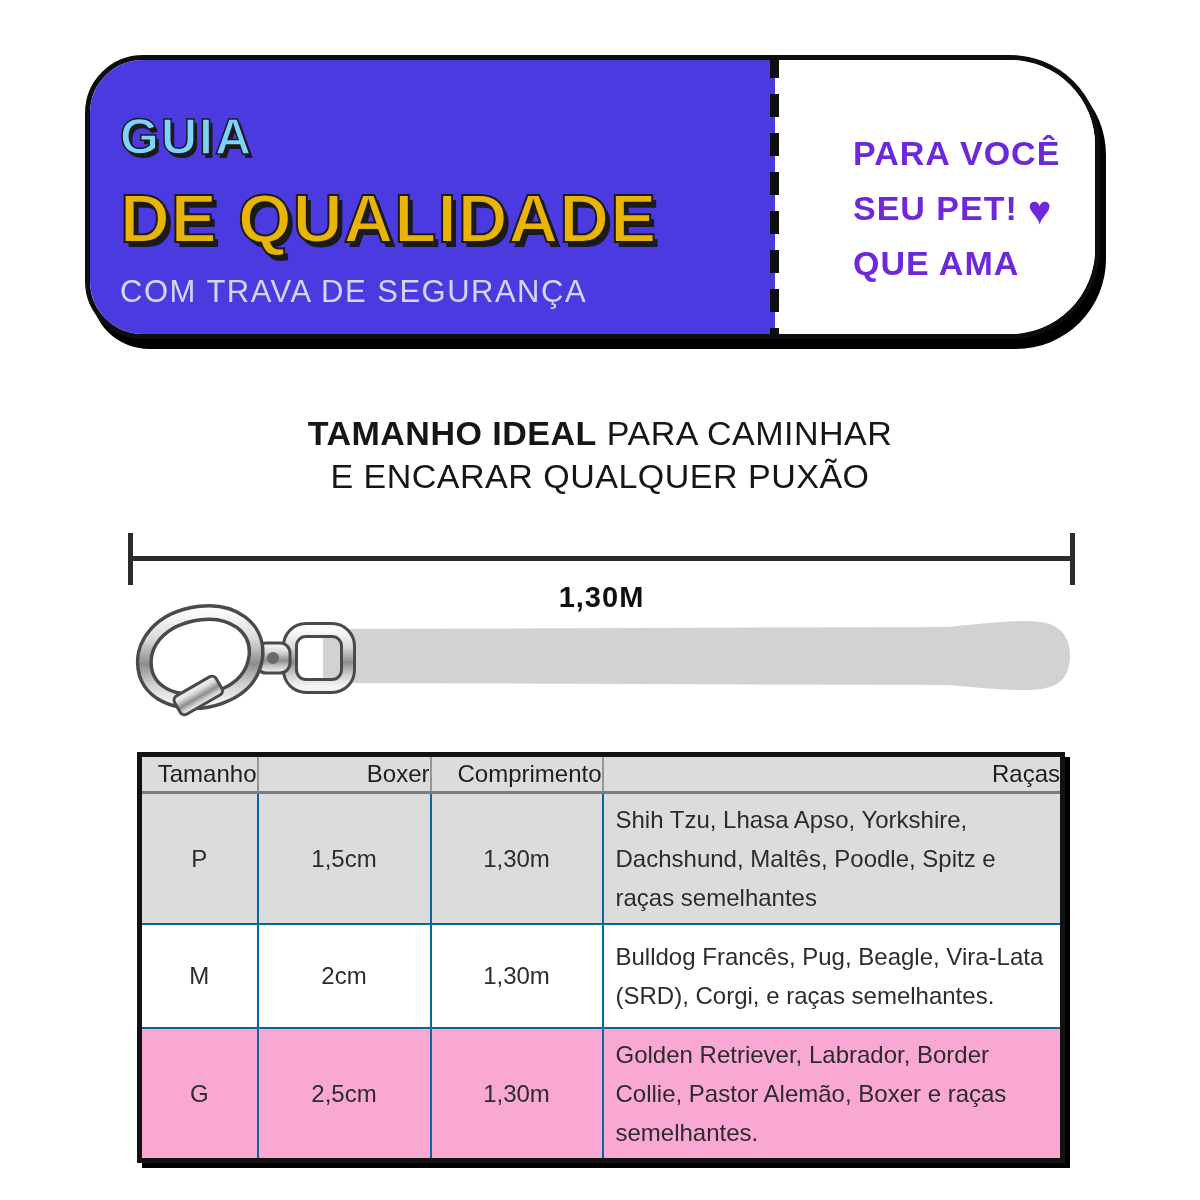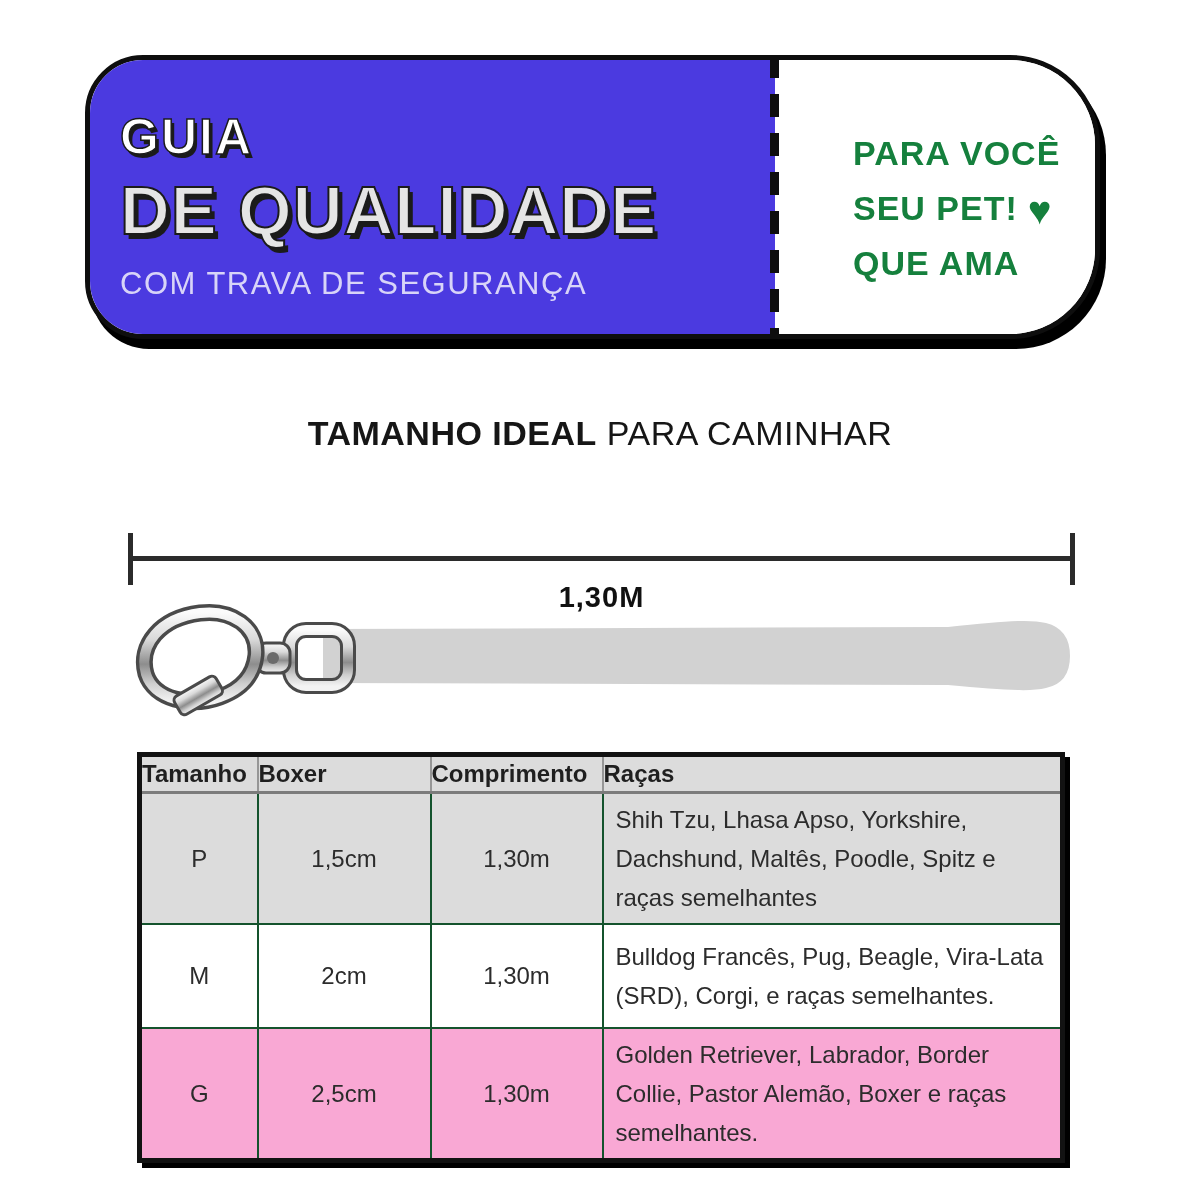--- a/index.html
+++ b/index.html
@@ -4,29 +4,29 @@
 <style>
   * { margin:0; padding:0; box-sizing:border-box; }
   html,body { width:1200px; height:1200px; background:#ffffff;
     font-family:"Liberation Sans", sans-serif; position:relative; overflow:hidden; }
 
   
   .ticket { position:absolute; left:85px; top:55px; width:1015px; height:284px;
     border:5px solid #0e0e0e; border-radius:58px 90px 90px 58px;
     box-shadow:6px 10px 0 #000; display:flex; overflow:hidden; background:#fff; }
   .ticket-left { width:685px; background:#4b3ae0; padding:48px 0 0 30px; position:relative; }
-  .ticket-title1 { font-size:50px; font-weight:800; color:#ffffff; letter-spacing:2px;
+  .ticket-title1 { font-size:50px; font-weight:800; color:#7dd3fc; letter-spacing:2px;
     -webkit-text-stroke:1.5px #1b1b1b; text-shadow:3px 4px 0 #1b1b1b; }
-  .ticket-title2 { font-size:69px; font-weight:800; color:#e5e5e5; letter-spacing:1px;
-    -webkit-text-stroke:2px #1b1b1b; text-shadow:4px 5px 0 #1b1b1b; margin-top:5px; }
+  .ticket-title2 { font-size:69px; font-weight:800; color:#eab308; letter-spacing:1px;
+    -webkit-text-stroke:2px #1b1b1b; text-shadow:4px 5px 0 #1b1b1b; margin-top:13px; }
   .ticket-subtitle { font-size:31px; font-weight:400; color:#d8d4f8; letter-spacing:1.5px; margin-top:16px; }
   .ticket-divider { position:absolute; left:680px; top:-5px; bottom:-5px; width:9px;
     background:repeating-linear-gradient(to bottom, #0e0e0e 0 23px, transparent 23px 39px); }
   .ticket-right { flex:1; background:#ffffff; padding:66px 0 0 78px; }
-  .right-line { font-size:34px; font-weight:800; color:#15803d; letter-spacing:1px; line-height:55px; white-space:nowrap; }
+  .right-line { font-size:34px; font-weight:800; color:#6d28d9; letter-spacing:1px; line-height:55px; white-space:nowrap; }
   .heart { display:inline-block; margin-left:10px; font-size:40px; line-height:1; vertical-align:-4px; }
 
   
   .heading { position:absolute; top:412px; left:0; width:1200px; text-align:center;
     font-size:34px; line-height:43px; color:#161616; font-weight:500; letter-spacing:0.5px; }
   .heading .bold { font-weight:800; }
 
   
   .measure { position:absolute; left:128px; top:533px; width:947px; }
   .measure-line { position:relative; height:52px; }
@@ -36,23 +36,23 @@
   .measure-label { text-align:center; font-size:29px; font-weight:700; color:#101010;
     letter-spacing:1px; margin-top:-4px; }
 
   
   .leash { position:absolute; left:118px; top:600px; }
 
   
   .sizes-table { position:absolute; left:137px; top:752px; width:928px;
     border-collapse:collapse; background:#dcdcdc; border:5px solid #121212;
     box-shadow:5px 5px 0 #000; font-size:24px; color:#2c2c2c; table-layout:fixed; }
-  .sizes-table th { height:38px; font-weight:700; font-size:24px; color:#1f1f1f;
-    border:2px solid #969696; border-bottom:3px solid #7c7c7c; text-align:left; background:#dcdcdc; }
-  .sizes-table td { border:2px solid #14532d; text-align:center; vertical-align:middle; }
+  .sizes-table th { height:38px; font-weight:400; font-size:24px; color:#1f1f1f;
+    border:2px solid #969696; border-bottom:3px solid #7c7c7c; text-align:right; background:#dcdcdc; }
+  .sizes-table td { border:2px solid #0369a1; text-align:center; vertical-align:middle; }
   tr.row-p td { height:102px; background:#dcdcdc; }
   tr.row-m td { height:104px; background:#ffffff; }
   tr.row-g td { height:90px;  background:#f9a8d4; }
   td.racas { text-align:left; padding:6px 12px; line-height:39px; }
 </style>
 </head>
 <body>
 
 <div class="ticket">
   <div class="ticket-left">
@@ -63,20 +63,21 @@
   <div class="ticket-divider"></div>
   <div class="ticket-right">
     <div class="right-line">PARA VOCÊ</div>
     <div class="right-line"><span>SEU PET!</span><span class="heart">♥</span></div>
     <div class="right-line">QUE AMA</div>
   </div>
 </div>
 
 <div class="heading">
   <div><span class="bold">TAMANHO IDEAL</span><span> PARA CAMINHAR</span></div>
+  <div>E ENCARAR QUALQUER PUXÃO</div>
 </div>
 
 <div class="measure">
   <div class="measure-line">
     <div class="tick tick-left"></div>
     <div class="bar"></div>
     <div class="tick tick-right"></div>
   </div>
   <div class="measure-label">1,30M</div>
 </div>

